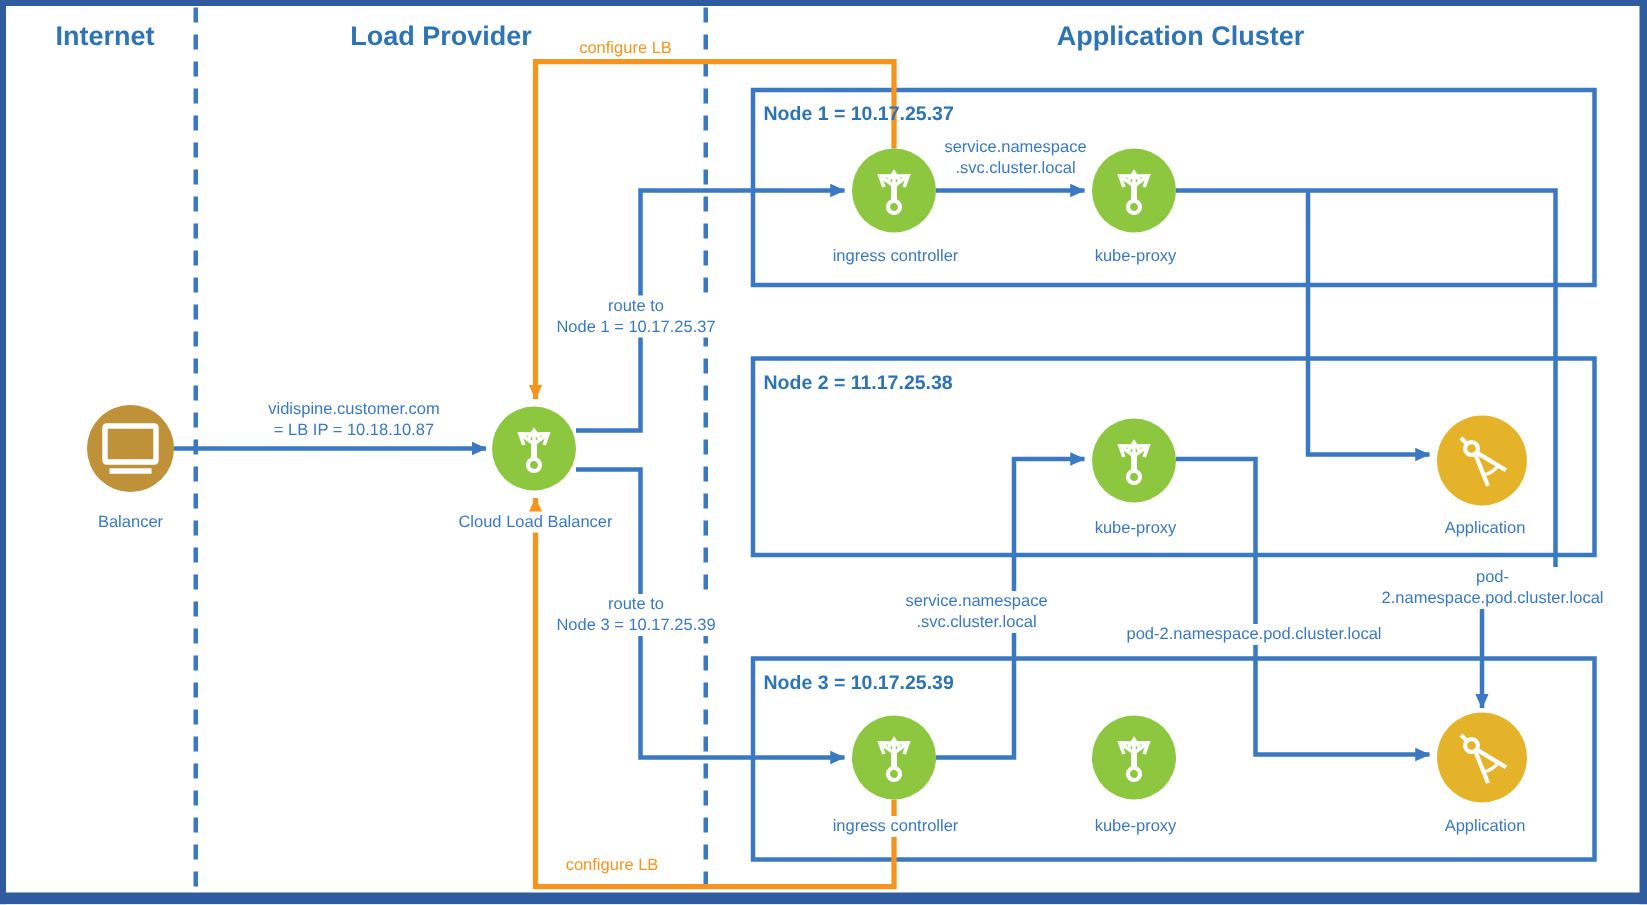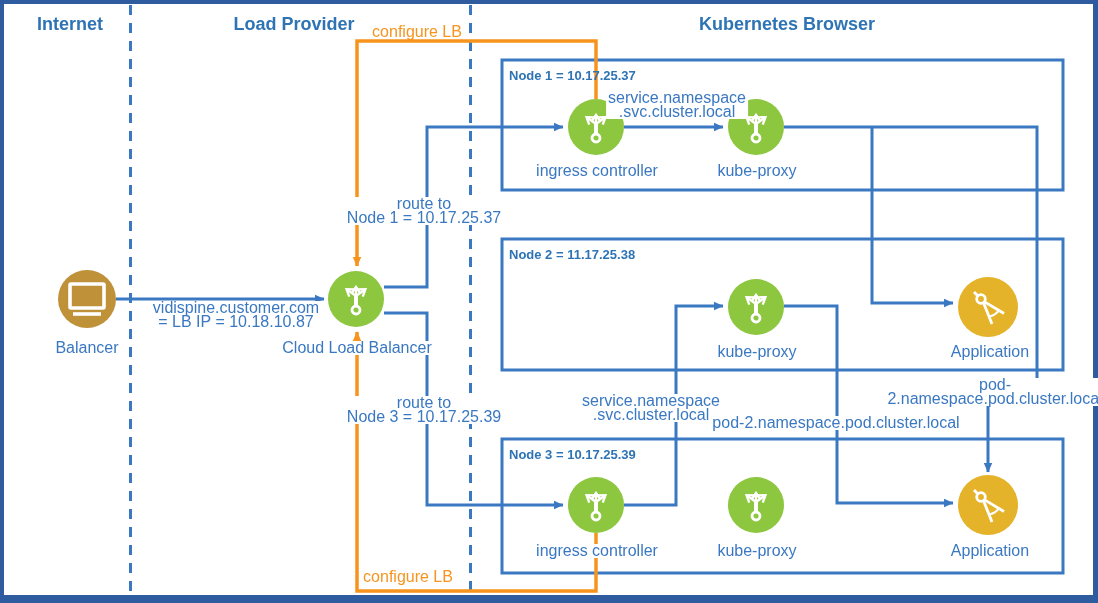--- a/index.html
+++ b/index.html
@@ -20,21 +20,21 @@
   .hdr{
     position:absolute;top:14px;transform:translateX(-50%);
     color:var(--text-blue);font-size:18px;font-weight:bold;white-space:nowrap;
   }
   .node-title{
     position:absolute;color:var(--text-blue);font-size:13px;font-weight:bold;white-space:nowrap;
   }
   .lbl{
     position:absolute;transform:translate(-50%,-50%);
     background:#fff;color:var(--line-blue);
-    font-size:16px;line-height:14px;text-align:center;
+    font-size:11px;line-height:14px;text-align:center;
     white-space:pre-line;padding:0 2px;
   }
   .lbl.orange{color:var(--orange);}
   .stroke-blue{stroke:var(--line-blue);fill:none;}
   .stroke-orange{stroke:var(--orange);fill:none;}
   .fill-blue{fill:var(--line-blue);}
   .fill-orange{fill:var(--orange);}
 </style>
 </head>
 <body>
@@ -138,37 +138,37 @@
       <use href="#lb-glyph" transform="translate(756,505)"></use>
     </g>
     <g>
       <circle cx="988" cy="505" r="30" fill="#E4B32A"></circle>
       <use href="#app-glyph" transform="translate(988,505)"></use>
     </g>
   </svg>
 
   <div class="hdr" style="left:70px;">Internet</div>
   <div class="hdr" style="left:294px;">Load Provider</div>
-  <div class="hdr" style="left:787px;">Kubernetes Browser</div>
+  <div class="hdr" style="left:787px;">Application Cluster</div>
 
   <div class="node-title" style="left:509px;top:68px;">Node 1 = 10.17.25.37</div>
   <div class="node-title" style="left:509px;top:247px;">Node 2 = 11.17.25.38</div>
   <div class="node-title" style="left:509px;top:447px;">Node 3 = 10.17.25.39</div>
 
   <div class="lbl" style="left:87px;top:348px;">Balancer</div>
   <div class="lbl" style="left:357px;top:348px;">Cloud Load Balancer</div>
   <div class="lbl" style="left:597px;top:171px;">ingress controller</div>
   <div class="lbl" style="left:757px;top:171px;">kube-proxy</div>
   <div class="lbl" style="left:757px;top:352px;">kube-proxy</div>
   <div class="lbl" style="left:990px;top:352px;">Application</div>
   <div class="lbl" style="left:597px;top:551px;">ingress controller</div>
   <div class="lbl" style="left:757px;top:551px;">kube-proxy</div>
   <div class="lbl" style="left:990px;top:551px;">Application</div>
 
-  <div class="lbl" style="left:236px;top:280px;margin-top:35px;">vidispine.customer.com
+  <div class="lbl" style="left:236px;top:280px;">vidispine.customer.com
 = LB IP = 10.18.10.87</div>
   <div class="lbl orange" style="left:417px;top:32px;">configure LB</div>
   <div class="lbl orange" style="left:408px;top:577px;">configure LB</div>
   <div class="lbl" style="left:424px;top:211px;">route to
 Node 1 = 10.17.25.37</div>
   <div class="lbl" style="left:424px;top:410px;">route to
 Node 3 = 10.17.25.39</div>
   <div class="lbl" style="left:677px;top:105px;">service.namespace
 .svc.cluster.local</div>
   <div class="lbl" style="left:651px;top:408px;">service.namespace

